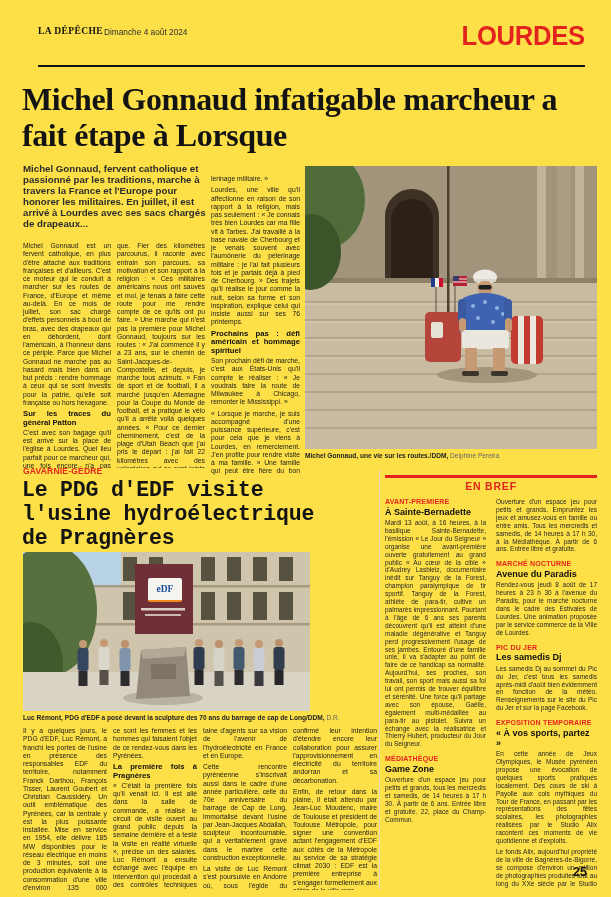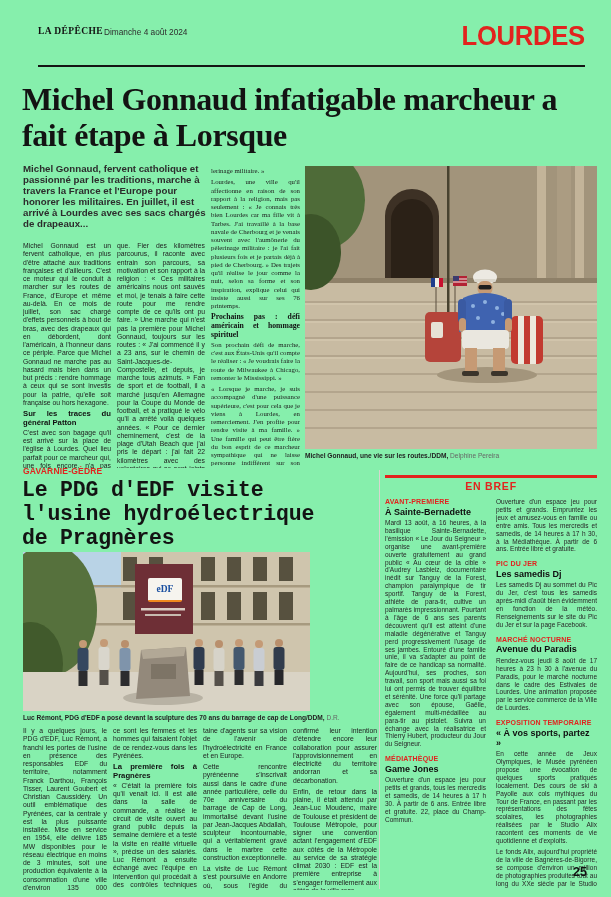--- a/index.html
+++ b/index.html
@@ -1,37 +1,37 @@
 <!DOCTYPE html>
 <html lang="fr"><head>
 <meta charset="utf-8">
 <style>
   html,body{margin:0;padding:0;background:#e8e8e4;}
-  #page{position:relative;width:611px;height:897px;background:#86efac;overflow:hidden;
+  #page{position:relative;width:611px;height:897px;background:#fde047;overflow:hidden;
         font-family:"Liberation Sans", sans-serif;color:#1b1b1b;}
   
   .masthead{position:absolute;left:38px;top:26px;font-family:"Liberation Serif",serif;
             font-weight:bold;font-size:9.5px;letter-spacing:.4px;color:#111;}
   .issue-date{position:absolute;left:104px;top:27px;font-size:8.3px;color:#2e2e2e;}
   .section-title{position:absolute;right:26px;top:21px;font-size:27px;font-weight:bold;
                  letter-spacing:-.3px;transform:scaleX(.95);transform-origin:right;}
   .header-rule{position:absolute;left:38px;top:65px;width:547px;height:1.5px;background:#141414;}
   
   .h1{position:absolute;left:22px;top:81px;width:575px;font-family:"Liberation Serif",serif;
       font-weight:bold;font-size:32px;line-height:36px;letter-spacing:-.4px;color:#131313;}
   .lede{position:absolute;left:23px;top:164px;width:183px;font-size:9.7px;line-height:10.9px;
         font-weight:bold;color:#2c2c2c;}
   .bodycol{position:absolute;font-size:6.8px;line-height:8.25px;text-align:justify;
            overflow:hidden;color:#1c1c1c;}
   .bodycol p{margin:0 0 3px 0;}
   .bodycol p:last-child{margin-bottom:0;}
   .subhead{font-size:7.7px;line-height:8.7px;font-weight:bold;color:#101010;margin:3px 0 1.5px 0;}
   .a1c1{left:23px;top:242px;width:88px;height:226px;}
   .a1c2{left:117px;top:242px;width:88px;height:226px;}
-  .a1c3{left:211px;top:167px;width:89px;height:301px;font-family:Liberation Serif, serif;}
+  .a1c3{left:211px;top:175px;width:89px;height:301px;}
   figure{margin:0;padding:0;font-family:Liberation Serif, serif;}
   .fig1{position:absolute;left:305px;top:166px;width:292px;height:283px;}
   .fig2{position:absolute;left:23px;top:552px;width:287px;height:159px;}
   .caption{position:absolute;font-size:6.6px;line-height:8px;color:#222;}
   .cap1{left:305px;top:452px;width:292px;}
   .cap2{left:23px;top:714px;width:352px;}
   .capb{font-weight:bold;}
   .capc{color:#666;}
   
   .kicker2{position:absolute;left:23px;top:466px;font-size:8.5px;font-weight:bold;letter-spacing:.2px;text-align:center;}
@@ -274,39 +274,39 @@
   <div class="enbref-title accent">EN BREF</div>
 
   <div class="ebcol ebc1">
     <div class="ebitem">
       <div class="ebkicker accent">AVANT-PREMIÈRE</div>
       <div class="ebhead">À Sainte-Bernadette</div>
       <div class="ebbody">Mardi 13 août, à 16 heures, à la basilique Sainte-Bernadette, l'émission « Le Jour du Seigneur » organise une avant-première ouverte gratuitement au grand public « Au cœur de la cible » d'Audrey Lasbleiz, documentaire inédit sur Tanguy de la Forest, champion paralympique de tir sportif. Tanguy de la Forest, athlète de para-tir, cultive un palmarès impressionnant. Pourtant à l'âge de 6 ans ses parents découvrent qu'il est atteint d'une maladie dégénérative et Tanguy perd progressivement l'usage de ses jambes. Entouré d'une famille unie, il va s'adapter au point de faire de ce handicap sa normalité. Aujourd'hui, ses proches, son travail, son sport mais aussi sa foi lui ont permis de trouver équilibre et sérénité. Une force qu'il partage avec son épouse, Gaëlle, également multi-médaillée au para-tir au pistolet. Suivra un échange avec la réalisatrice et Thierry Hubert, producteur du Jour du Seigneur.</div>
     </div>
     <div class="ebitem">
       <div class="ebkicker accent">MÉDIATHÈQUE</div>
-      <div class="ebhead">Game Jones</div>
+      <div class="ebhead">Game Zone</div>
       <div class="ebbody">Ouverture d'un espace jeu pour petits et grands, tous les mercredis et samedis, de 14 heures à 17 h 30. À partir de 6 ans. Entrée libre et gratuite. 22, place du Champ-Commun.</div>
     </div>
 
   </div>
 
   <div class="ebcol ebc2">
     <div class="ebitem">
       <div class="ebbody">Ouverture d'un espace jeu pour petits et grands. Empruntez les jeux et amusez-vous en famille ou entre amis. Tous les mercredis et samedis, de 14 heures à 17 h 30, à la Médiathèque. À partir de 6 ans. Entrée libre et gratuite.</div>
+    </div>
+    <div class="ebitem">
+      <div class="ebkicker accent">MARCHÉ NOCTURNE</div>
+      <div class="ebhead">Avenue du Paradis</div>
+      <div class="ebbody">Rendez-vous jeudi 8 août de 17 heures à 23 h 30 à l'avenue du Paradis, pour le marché nocturne dans le cadre des Estivales de Lourdes. Une animation proposée par le service commerce de la Ville de Lourdes.</div>
     </div>
     <div class="ebitem">
       <div class="ebkicker accent">PIC DU JER</div>
       <div class="ebhead">Les samedis Dj</div>
       <div class="ebbody">Les samedis Dj au sommet du Pic du Jer, c'est tous les samedis après-midi d'août bien évidemment en fonction de la météo. Renseignements sur le site du Pic du Jer et sur la page Facebook.</div>
-    </div>
-    <div class="ebitem">
-      <div class="ebkicker accent">MARCHÉ NOCTURNE</div>
-      <div class="ebhead">Avenue du Paradis</div>
-      <div class="ebbody">Rendez-vous jeudi 8 août de 17 heures à 23 h 30 à l'avenue du Paradis, pour le marché nocturne dans le cadre des Estivales de Lourdes. Une animation proposée par le service commerce de la Ville de Lourdes.</div>
     </div>
     <div class="ebitem">
       <div class="ebkicker accent">EXPOSITION TEMPORAIRE</div>
       <div class="ebhead">« À vos sports, partez »</div>
       <div class="ebbody">En cette année de Jeux Olympiques, le Musée pyrénéen propose une évocation de quelques sports pratiqués localement. Des cours de ski à Payolle aux cols mythiques du Tour de France, en passant par les représentations des fêtes scolaires, les photographies réalisées par le Studio Alix racontent ces moments de vie quotidienne et d'exploits.</div>
       <div class="ebbody">Le fonds Alix, aujourd'hui propriété de la ville de Bagnères-de-Bigorre, se compose d'environ un million de photographies produites tout au long du XXe siècle par le Studio Alix créé par la famille Eyssalet. L'exposition met en regard ces photographies avec des objets de diverses collections.</div>
     </div>
   </div>
 
   <div class="pagenum">25</div>

